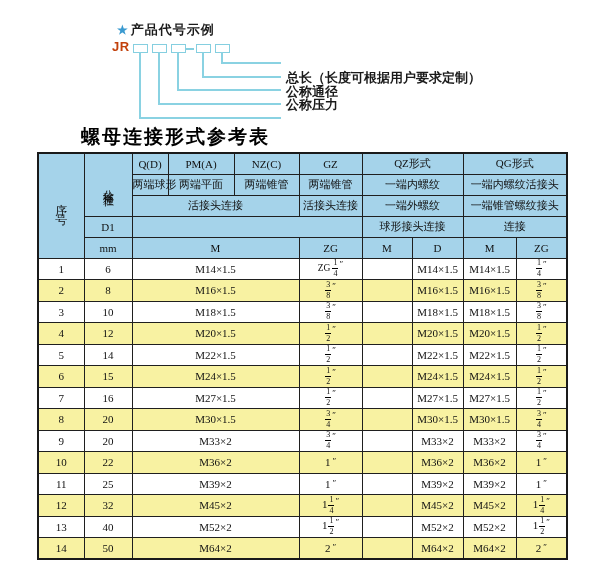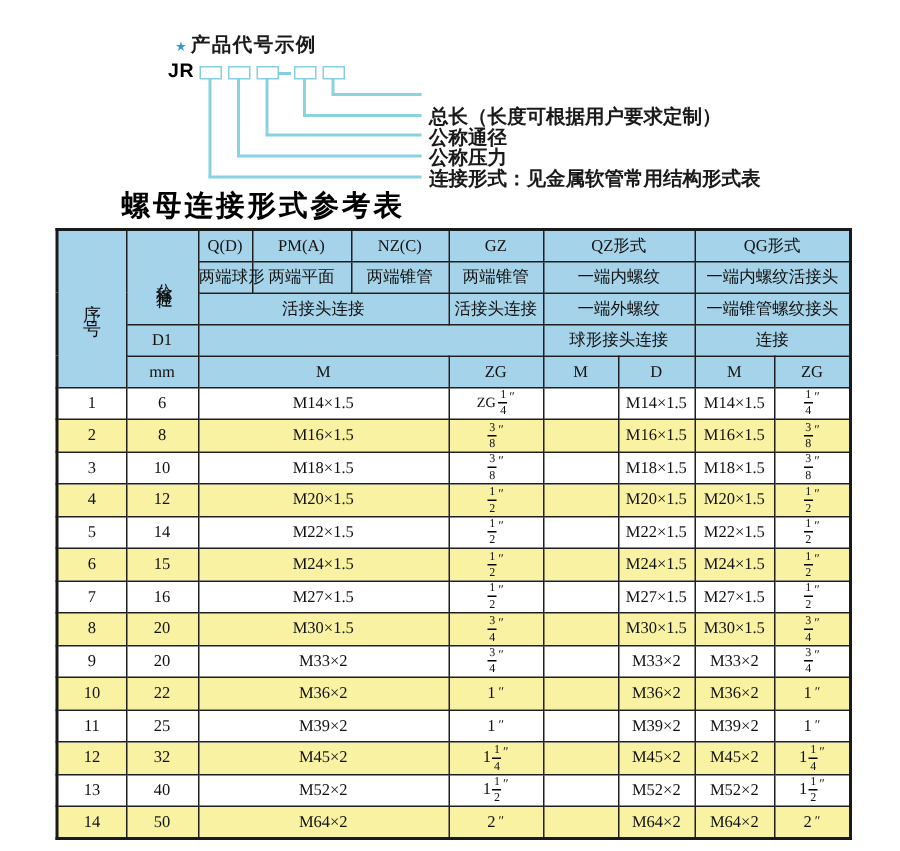--- a/index.html
+++ b/index.html
@@ -1,24 +1,24 @@
 <!DOCTYPE html>
 <html><head>
 <meta charset="utf-8">
 <style>
   html,body{margin:0;padding:0;background:#fff;}
   #page{position:relative;width:600px;height:567px;background:#ffffff;overflow:hidden;
         font-family:"Liberation Serif",serif;color:#111;}
 
   
-  .diag-title{position:absolute;left:117px;top:21px;font-family:Liberation Mono, monospace;
+  .diag-title{position:absolute;left:117px;top:21px;font-family:Liberation Sans, sans-serif;
               font-weight:bold;font-size:13px;color:#1a1a1a;letter-spacing:1px;}
   .diag-title .star{color:#3a9ad0;margin-right:2px;font-size:12px;}
   .jr{position:absolute;left:112px;top:39px;font-family:"Liberation Sans",sans-serif;
-      font-weight:bold;font-size:13px;color:#000000;letter-spacing:0.5px;text-align:right;}
+      font-weight:bold;font-size:13px;color:#c2410c;letter-spacing:0.5px;text-align:right;}
   .code-box{position:absolute;top:44px;width:13px;height:7px;border:1.5px solid #85cfe0;background:#fff;}
   .code-dash{position:absolute;top:48px;left:186px;width:8px;height:1.5px;background:#85cfe0;}
   .cline{position:absolute;background:#8ad2e2;}
   .diag-label{position:absolute;left:286px;font-family:"Liberation Sans",sans-serif;
               font-weight:bold;font-size:13px;color:#1a1a1a;white-space:nowrap;}
 
   
   .tbl-title{position:absolute;left:37px;top:124px;font-family:"Liberation Serif",serif;
              font-weight:bold;font-size:19px;color:#000;letter-spacing:2px;padding-left:44px;}
 
@@ -68,21 +68,20 @@
   <div class="cline" style="left:177px;top:52px;width:1.5px;height:38px"></div>
   <div class="cline" style="left:177px;top:89px;width:104px;height:1.5px"></div>
   <div class="cline" style="left:158px;top:52px;width:1.5px;height:52px"></div>
   <div class="cline" style="left:158px;top:103px;width:123px;height:1.5px"></div>
   <div class="cline" style="left:139px;top:52px;width:1.5px;height:66px"></div>
   <div class="cline" style="left:139px;top:117px;width:142px;height:1.5px"></div>
 
   <div class="diag-label" style="top:69px">总长（长度可根据用户要求定制）</div>
   <div class="diag-label" style="top:83px">公称通径</div>
   <div class="diag-label" style="top:96px">公称压力</div>
-  <div class="diag-label" style="top:110px">连接形式：见金属软管常用结构形式表</div>
 
   <div class="tbl-title">螺母连接形式参考表</div>
 
   <table class="ref">
     <colgroup>
       <col style="width:46px">
         <col style="width:48px">
         <col style="width:36px">
         <col style="width:66px">
       <col style="width:65px">

